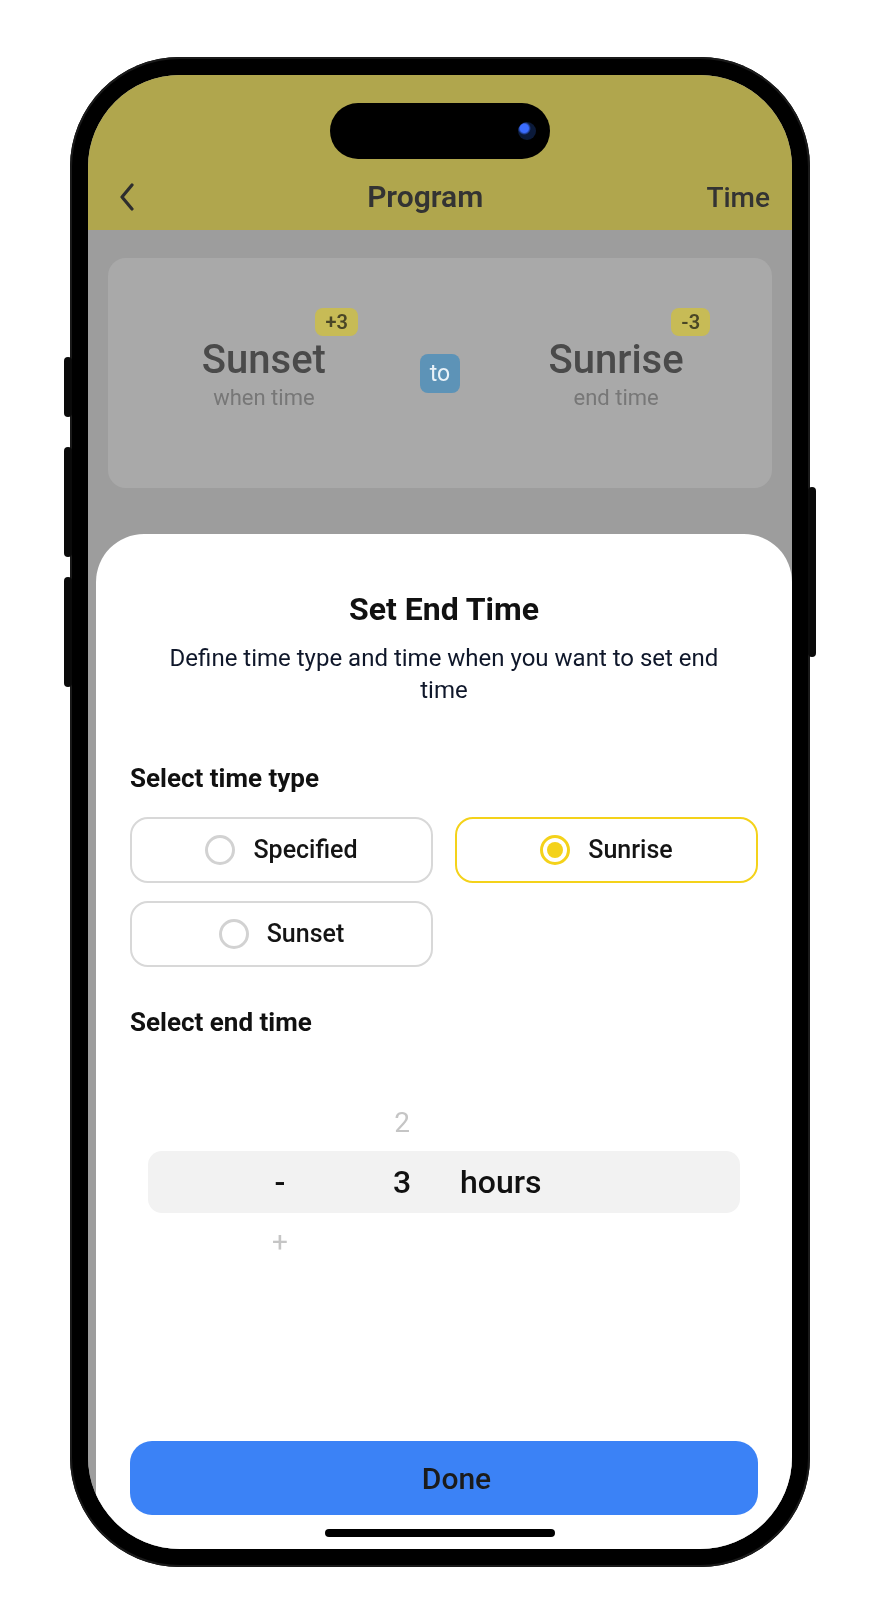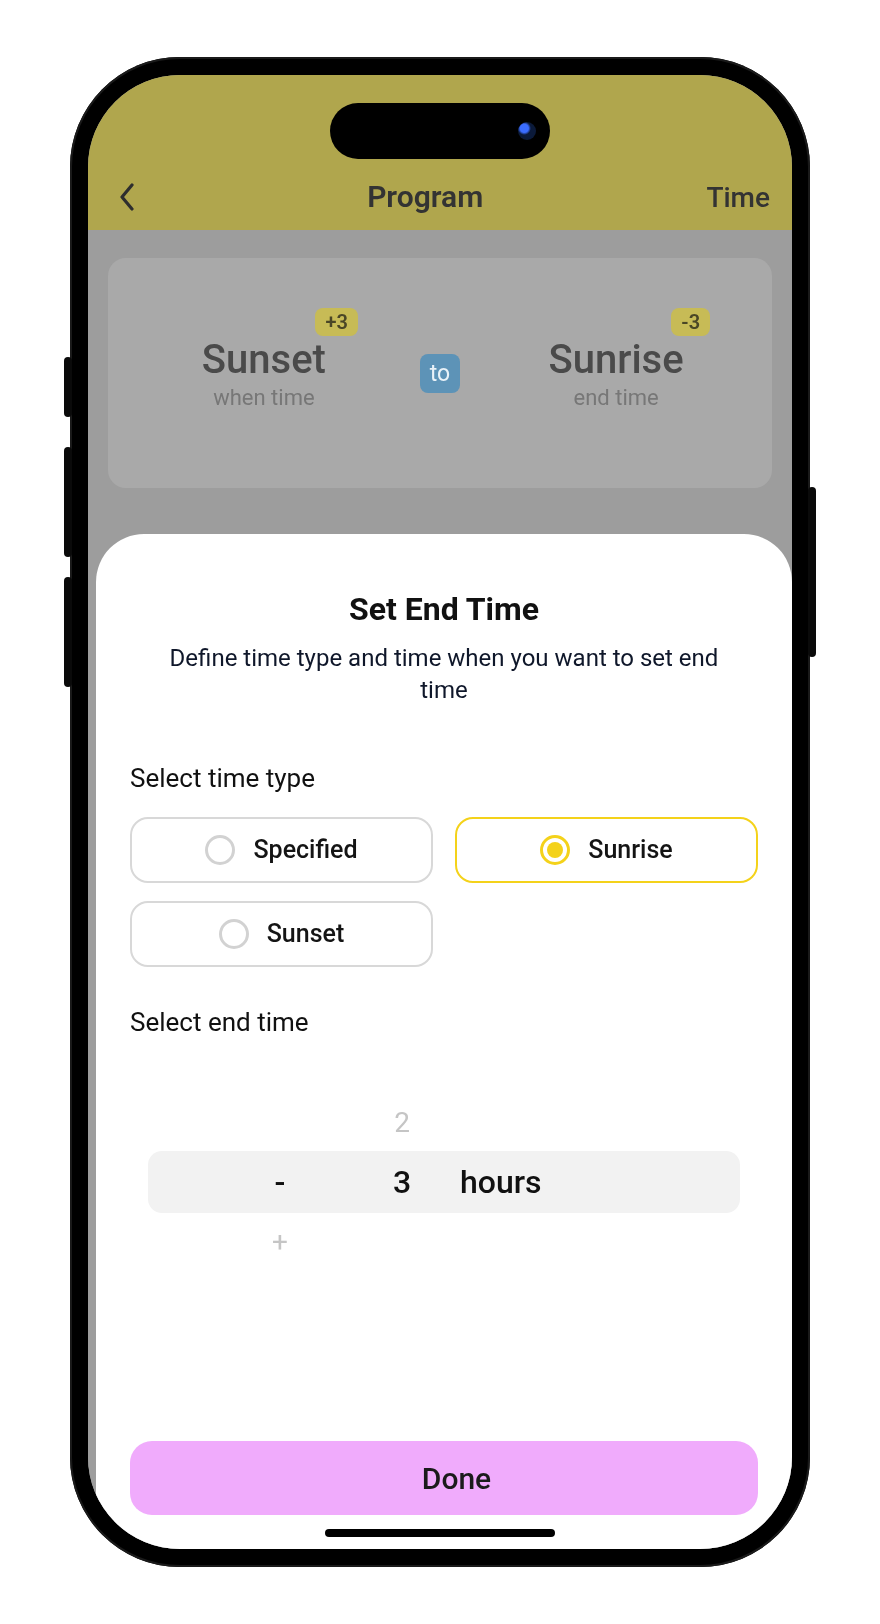--- a/index.html
+++ b/index.html
@@ -105,21 +105,21 @@
   }
   .sheet-title {
     text-align:center; font-size:32px; font-weight:700; color:#111;
   }
   .sheet-sub {
     text-align:center; font-size:24px; color:#0f172a; margin-top:14px; line-height:1.35;
     padding:0 20px;
   }
 
   .section-label {
-    font-size:26px; font-weight:400; color:#111; margin-top:56px;
+    font-size:26px; font-weight:700; color:#111; margin-top:56px;
   }
   .section-label.mt2 { margin-top:40px; }
 
   .radio-grid {
     margin-top:24px;
     display:grid; grid-template-columns:1fr 1fr; gap:18px 22px;
   }
   .radio-pill {
     border:2px solid #d8d8d8;
     border-radius:18px;
@@ -167,21 +167,21 @@
     background:#f2f2f2; border-radius:14px; z-index:-1;
   }
   .col-unit .pk-main { text-align:left; width:100%; }
 
   .sheet-footer {
     margin-top:auto;
     padding-bottom:34px;
   }
   .done-btn {
     width:100%; height:74px;
-    background:#f0abfc;
+    background:#3b82f6;
     border:none; border-radius:22px;
     font-size:30px; font-weight:500; color:#1b1b1b;padding-left:25px;
   }
 
   .home-indicator {
     position:absolute; bottom:12px; left:50%; transform:translateX(-50%);
     width:230px; height:8px; background:#000; border-radius:6px; z-index:40;
   }
 </style>
 </head>

